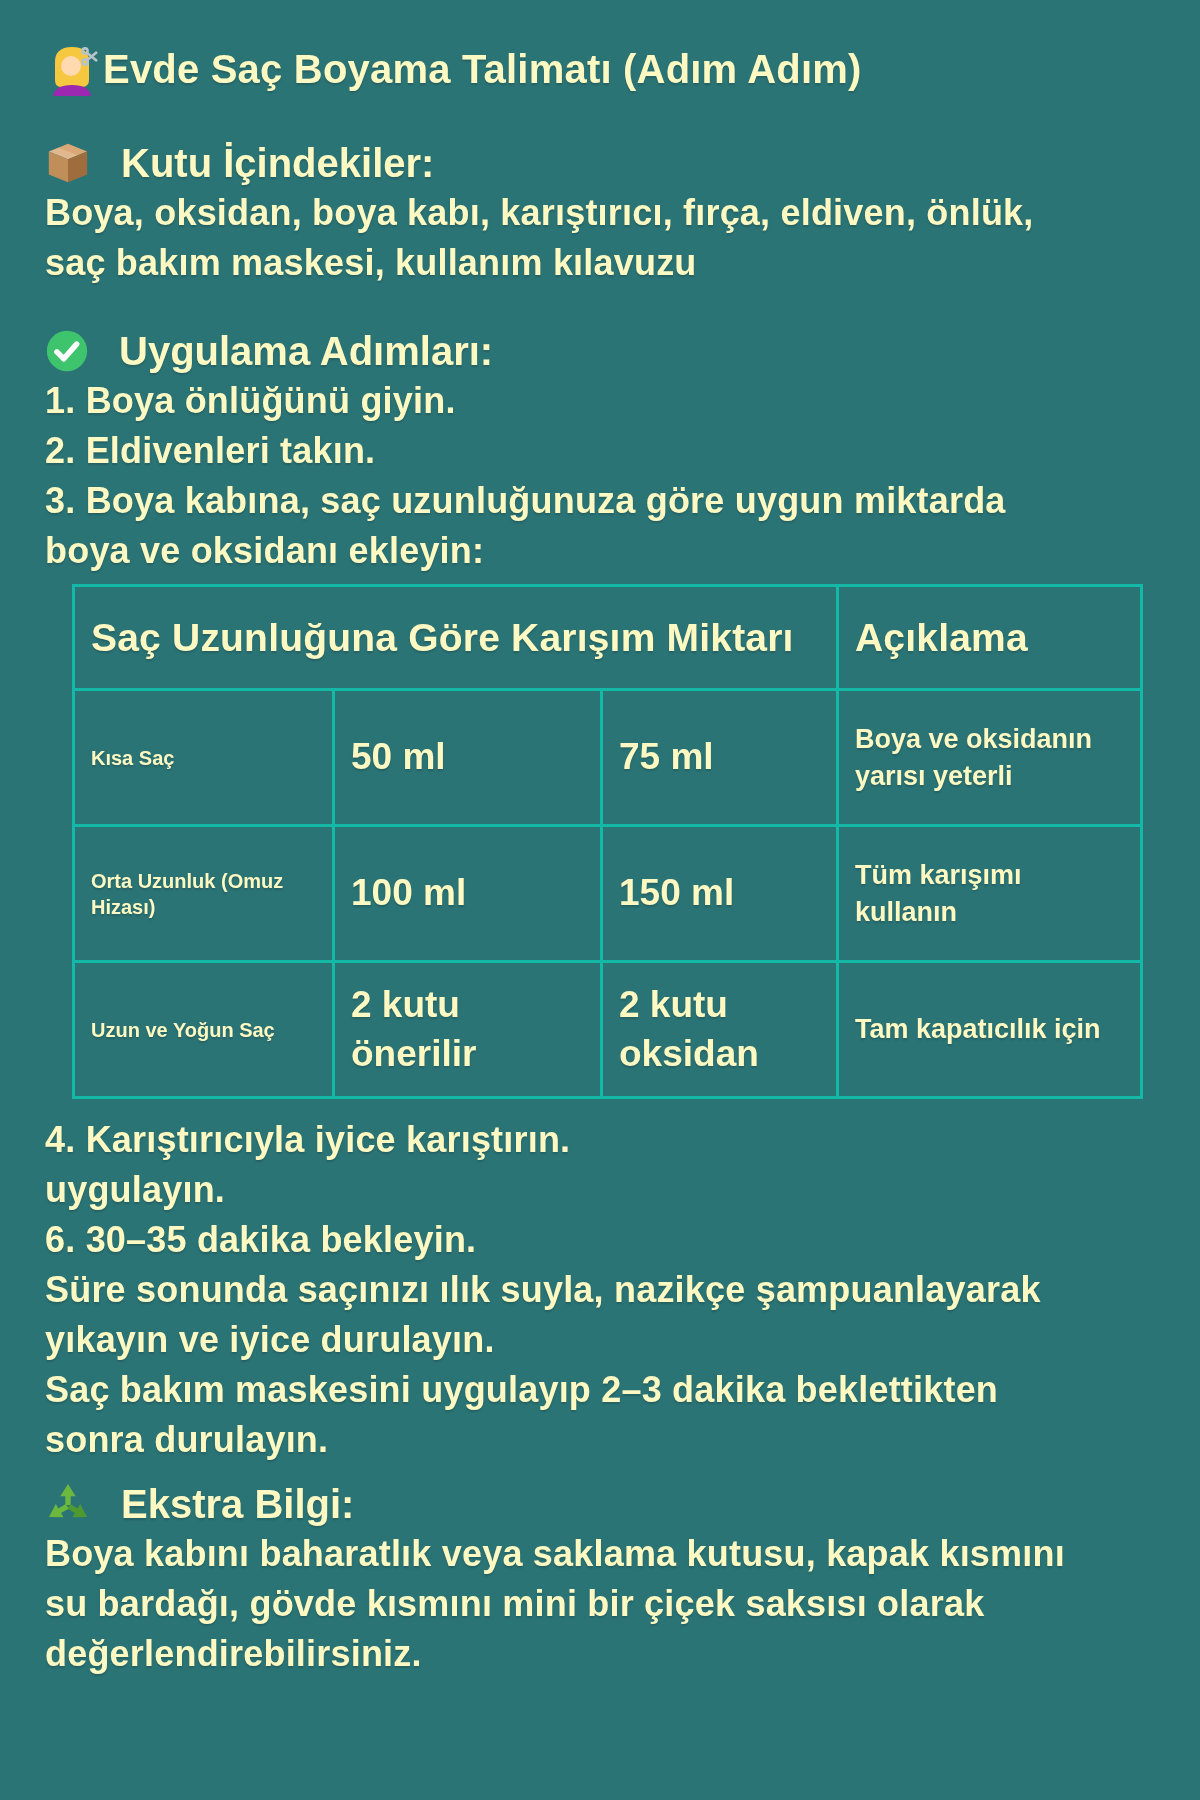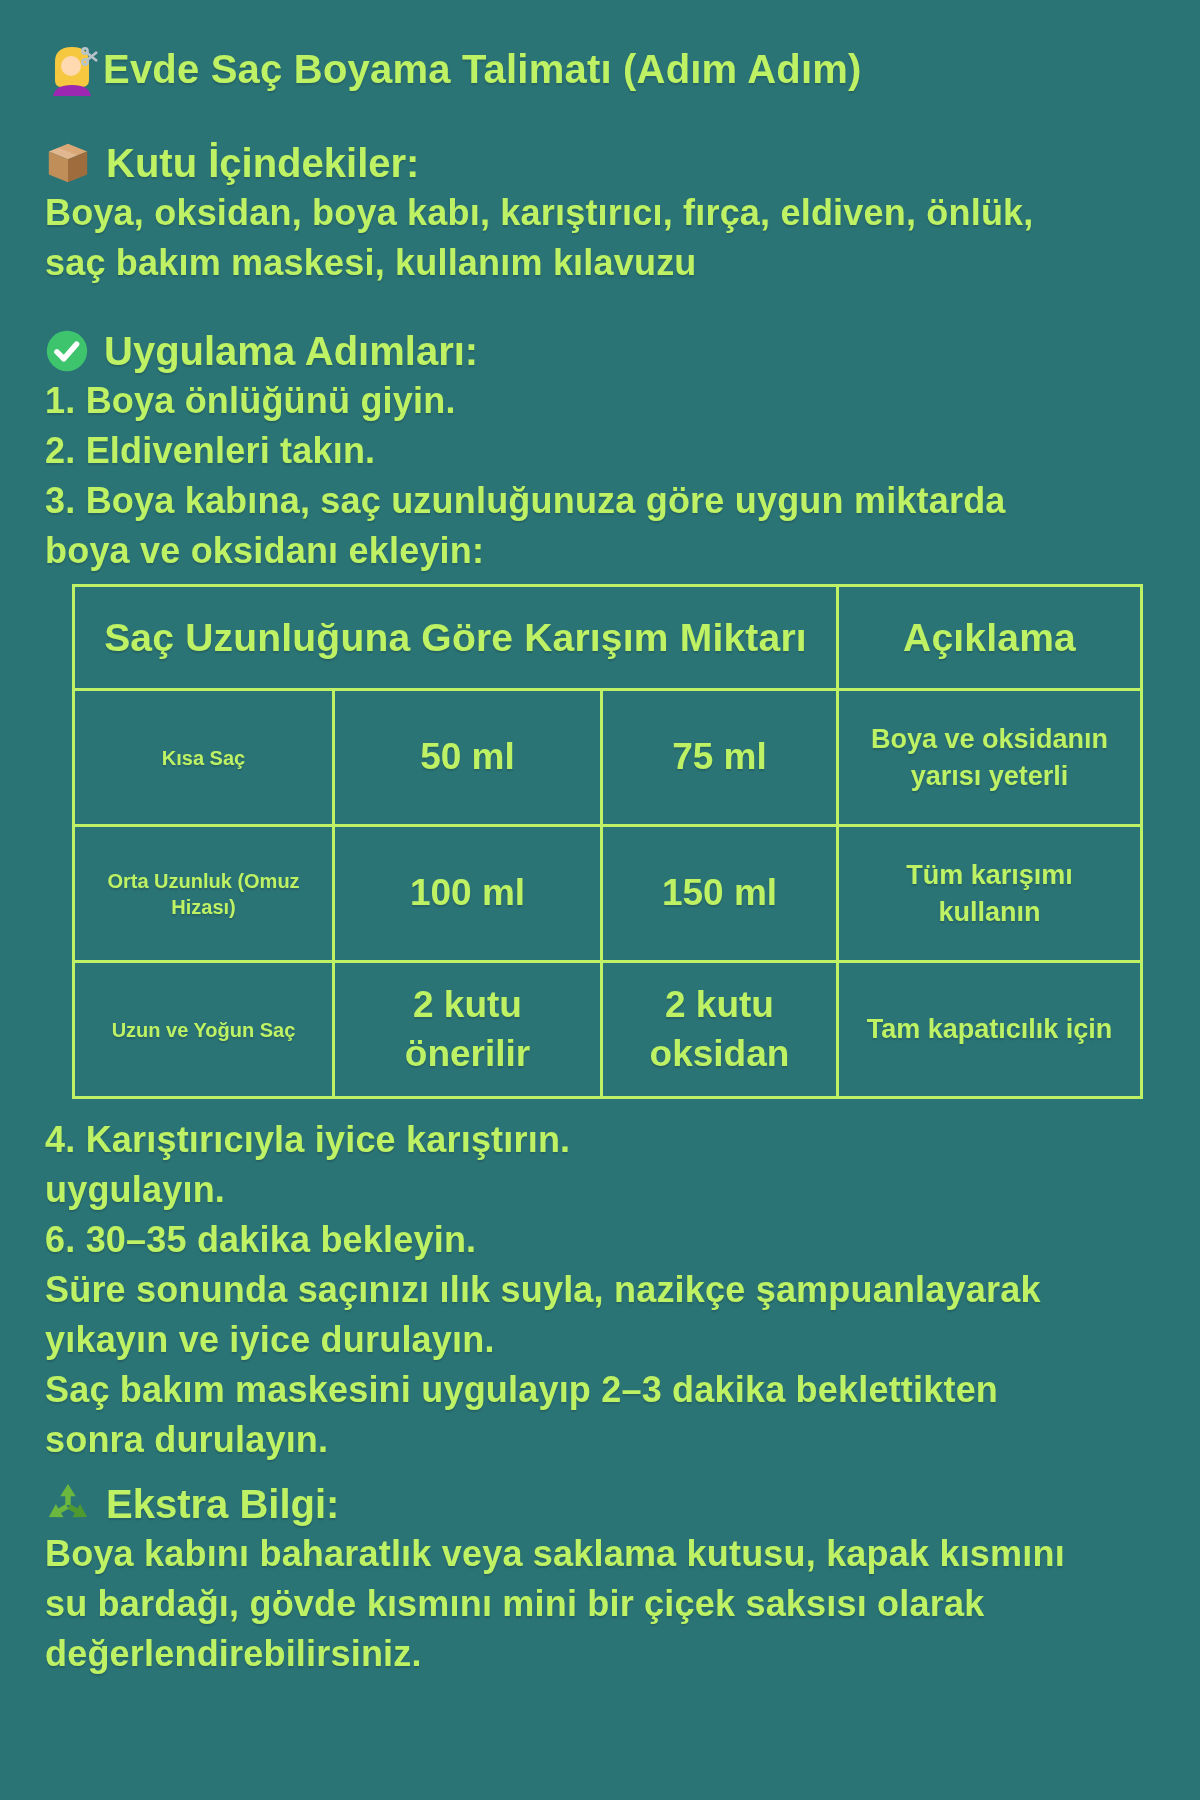--- a/index.html
+++ b/index.html
@@ -7,32 +7,32 @@
     width: 1200px; height: 1800px;
     overflow: hidden;
     background: #2B7476;
   }
   .page {
     position: relative;
     width: 1200px; height: 1800px;
     box-sizing: border-box;
     padding: 42px 30px 0 45px;
     background: #2B7476;
-    color: #bef264;
+    color: #fef9c3;
     font-family: "Liberation Sans", sans-serif;
     font-weight: bold;
     text-shadow: 0 2px 2px rgba(0,0,0,0.16);
   }
   .row { display: flex; align-items: center; }
   .title-line {
     font-size: 40px; line-height: 50px; white-space: nowrap;
     letter-spacing: 0.2px;
   }
   .heading {
-    display: flex; align-items: center; gap: 15px;
+    display: flex; align-items: center; gap: 30px;
     font-size: 40px; line-height: 50px; white-space: nowrap;
   }
   .line {
     font-size: 36px; line-height: 50px; white-space: nowrap;
     letter-spacing: 0.2px;
   }
   .gap-contents { margin-top: 42px; }
   .gap-steps { margin-top: 38px; }
   .gap-extra { margin-top: 14px; }
   .icon { display: inline-flex; flex: 0 0 auto; }
@@ -43,22 +43,22 @@
     border-collapse: collapse;
     table-layout: fixed;
     margin: 8px 0 0 27px;
     width: 1068px;
   }
   .mix-table col.c1 { width: 260px; }
   .mix-table col.c2 { width: 268px; }
   .mix-table col.c3 { width: 236px; }
   .mix-table col.c4 { width: 304px; }
   .mix-table th, .mix-table td {
-    border: 3px solid #bef264;
-    text-align: center;
+    border: 3px solid #14b8a6;
+    text-align: left;
     vertical-align: middle;
     padding: 4px 16px;
     overflow: hidden;
   }
   .mix-table thead tr { height: 104px; }
   .mix-table tbody tr { height: 136px; }
   .th-main, .th-desc { font-size: 39px; letter-spacing: 0.2px; }
   .td-hair { font-size: 20px; line-height: 1.3; }
   .td-amt  { font-size: 37px; line-height: 1.3; }
   .td-note { font-size: 27px; line-height: 1.35; }

